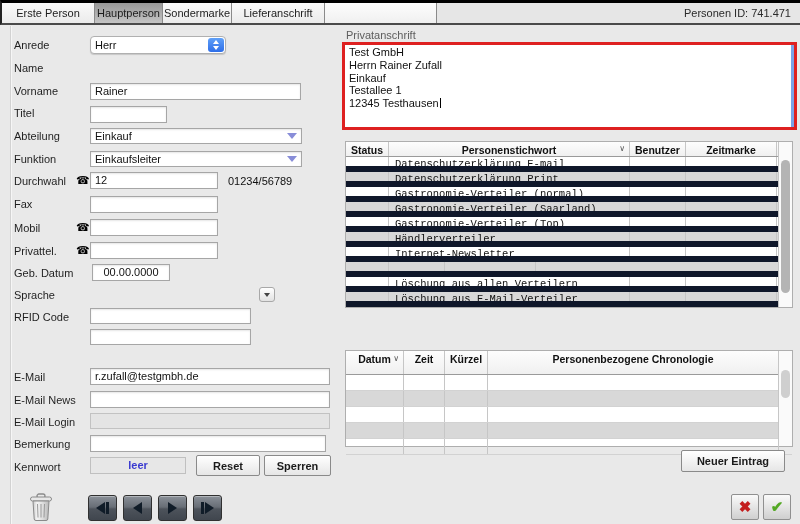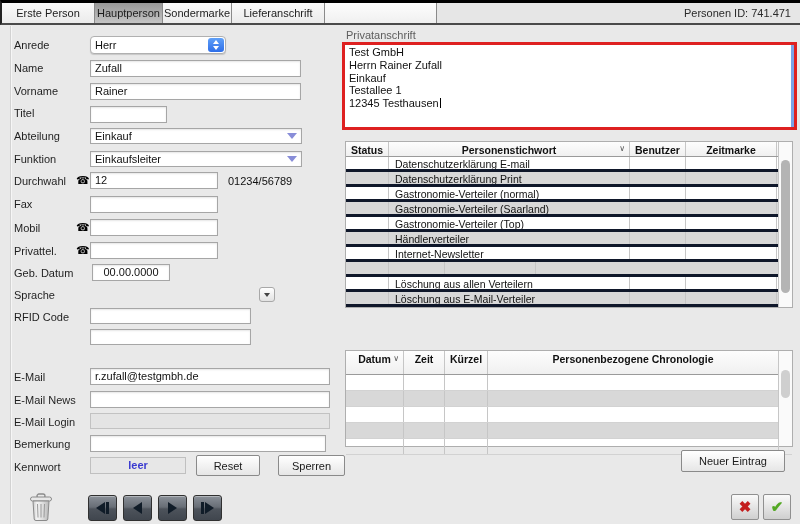--- a/index.html
+++ b/index.html
@@ -39,42 +39,42 @@
   .chev-dn { width:0;height:0;border-left:3px solid transparent;border-right:3px solid transparent;border-top:4px solid #fff; }
 
   .combo-arrow { position:absolute; right:4px; top:4px; width:0; height:0;
                  border-left:5px solid transparent; border-right:5px solid transparent;
                  border-top:6px solid #888dd8; }
   .mini-drop { position:absolute; left:259px; width:16px; height:15px; border:1px solid #a8a8a8; border-radius:3px;
                background:linear-gradient(#fff,#e2e2e2); display:flex; align-items:center; justify-content:center; }
   .mini-drop i { width:0;height:0;border-left:3px solid transparent;border-right:3px solid transparent;border-top:4px solid #444; }
 
   .btn { position:absolute; border:1px solid #8a8a8a; border-radius:2px;
-         background:linear-gradient(#ffffff,#e6e6e6); font-size:11px; font-weight:normal; color:#1a1a1a;
+         background:linear-gradient(#ffffff,#e6e6e6); font-size:11px; font-weight:bold; color:#1a1a1a;
          display:flex; align-items:center; justify-content:center; cursor:default; }
 
   .kw-display { background:#e7e7e7; border:1px solid #c0c0c0; box-shadow:none; text-align:center; }
 
   
   .pa-label { position:absolute; left:346px; top:29px; font-size:11px; color:#5d5d5d; }
   .pa-box { position:absolute; left:342px; top:42px; width:455px; height:88px; background:#fff;
             border:3px solid #de2020; }
   .pa-text { position:absolute; left:4px; top:1px; right:8px; font-size:11px; color:#111;
              line-height:12.8px; white-space:pre-line; }
   .pa-text::after { content:""; display:inline-block; width:1px; height:10px; background:#000;
                     vertical-align:-1px; margin-left:1px; }
   .pa-scroll { position:absolute; right:0; top:0; bottom:0; width:3px; background:#79a3e8; }
 
   
   .tbl { position:absolute; background:#fff; border:1px solid #aeaeae; }
   .thead { display:flex; background:linear-gradient(#fdfdfd,#f0f0f0); border-bottom:1px solid #9a9a9a; }
   .th { font-size:10.5px; font-weight:bold; color:#111; text-align:center; padding-top:2px;
         border-right:1px solid #c6c6c6; position:relative; }
   .th .sort { position:absolute; right:4px; top:2px; font-size:8px; font-weight:normal; color:#555; }
-  .trow { display:flex; height:15px; border-bottom:3px solid #0f172a; }
+  .trow { display:flex; height:15px; border-bottom:6px solid #0f172a;font-family:Liberation Mono, monospace; }
   .trow:nth-child(even) { background:#d8d8d8; }
   .td { border-right:1px solid #c6c6c6; font-size:10.5px; color:#111; padding:1px 0 0 6px;
         white-space:nowrap; overflow:hidden; }
   .scrollcol { position:absolute; top:0; right:0; bottom:0; width:14px; background:#fafafa;
                border-left:1px solid #c6c6c6; }
   .thumb { position:absolute; left:2px; width:9px; border-radius:5px; background:#b4b4b4; }
 
   .trow2 { display:flex; height:16px; border-bottom:1px solid #d2d2d2; }
   .trow2:nth-child(even) { background:#d8d8d8; }
 
@@ -113,21 +113,20 @@
   <div class="lbl" style="top:39px">Anrede</div>
   <div class="popup">
     <span>Herr</span>
     <span class="stepper">
         <i class="chev-up"></i>
         <i class="chev-dn"></i>
       </span>
   </div>
 
   <div class="lbl" style="top:62px">Name</div>
-  <div class="inp" style="left:90px;top:60px;width:211px;height:17px">Zufall</div>
 
   <div class="lbl" style="top:85px">Vorname</div>
   <div class="inp" style="left:90px;top:83px;width:211px;height:17px">Rainer</div>
 
   <div class="lbl" style="top:107px">Titel</div>
   <div class="inp" style="left:90px;top:106px;width:77px;height:17px"></div>
 
   <div class="lbl" style="top:130px">Abteilung</div>
   <div class="inp" style="left:90px;top:128px;width:212px;height:16px">
     <span>Einkauf</span>
@@ -176,21 +175,21 @@
 
   <div class="lbl" style="top:416px">E-Mail Login</div>
   <div class="inp disabled" style="left:90px;top:413px;width:240px;height:16px"></div>
 
   <div class="lbl" style="top:438px">Bemerkung</div>
   <div class="inp" style="left:90px;top:435px;width:236px;height:17px"></div>
 
   <div class="lbl" style="top:461px">Kennwort</div>
   <div class="inp kw-display" style="left:90px;top:457px;width:96px;height:17px;color:#3a3ad0;font-weight:bold">leer</div>
   <div class="btn" style="left:196px;top:455px;width:64px;height:21px">Reset</div>
-  <div class="btn" style="left:278px;top:455px;width:67px;height:21px">Sperren</div>
+  <div class="btn" style="left:264px;top:455px;width:67px;height:21px">Sperren</div>
 
   <div class="pa-label">Privatanschrift</div>
   <div class="pa-box">
     <div class="pa-text">Test GmbH
 Herrn Rainer Zufall
 Einkauf
 Testallee 1
 12345 Testhausen</div>
     <div class="pa-scroll"></div>
   </div>

